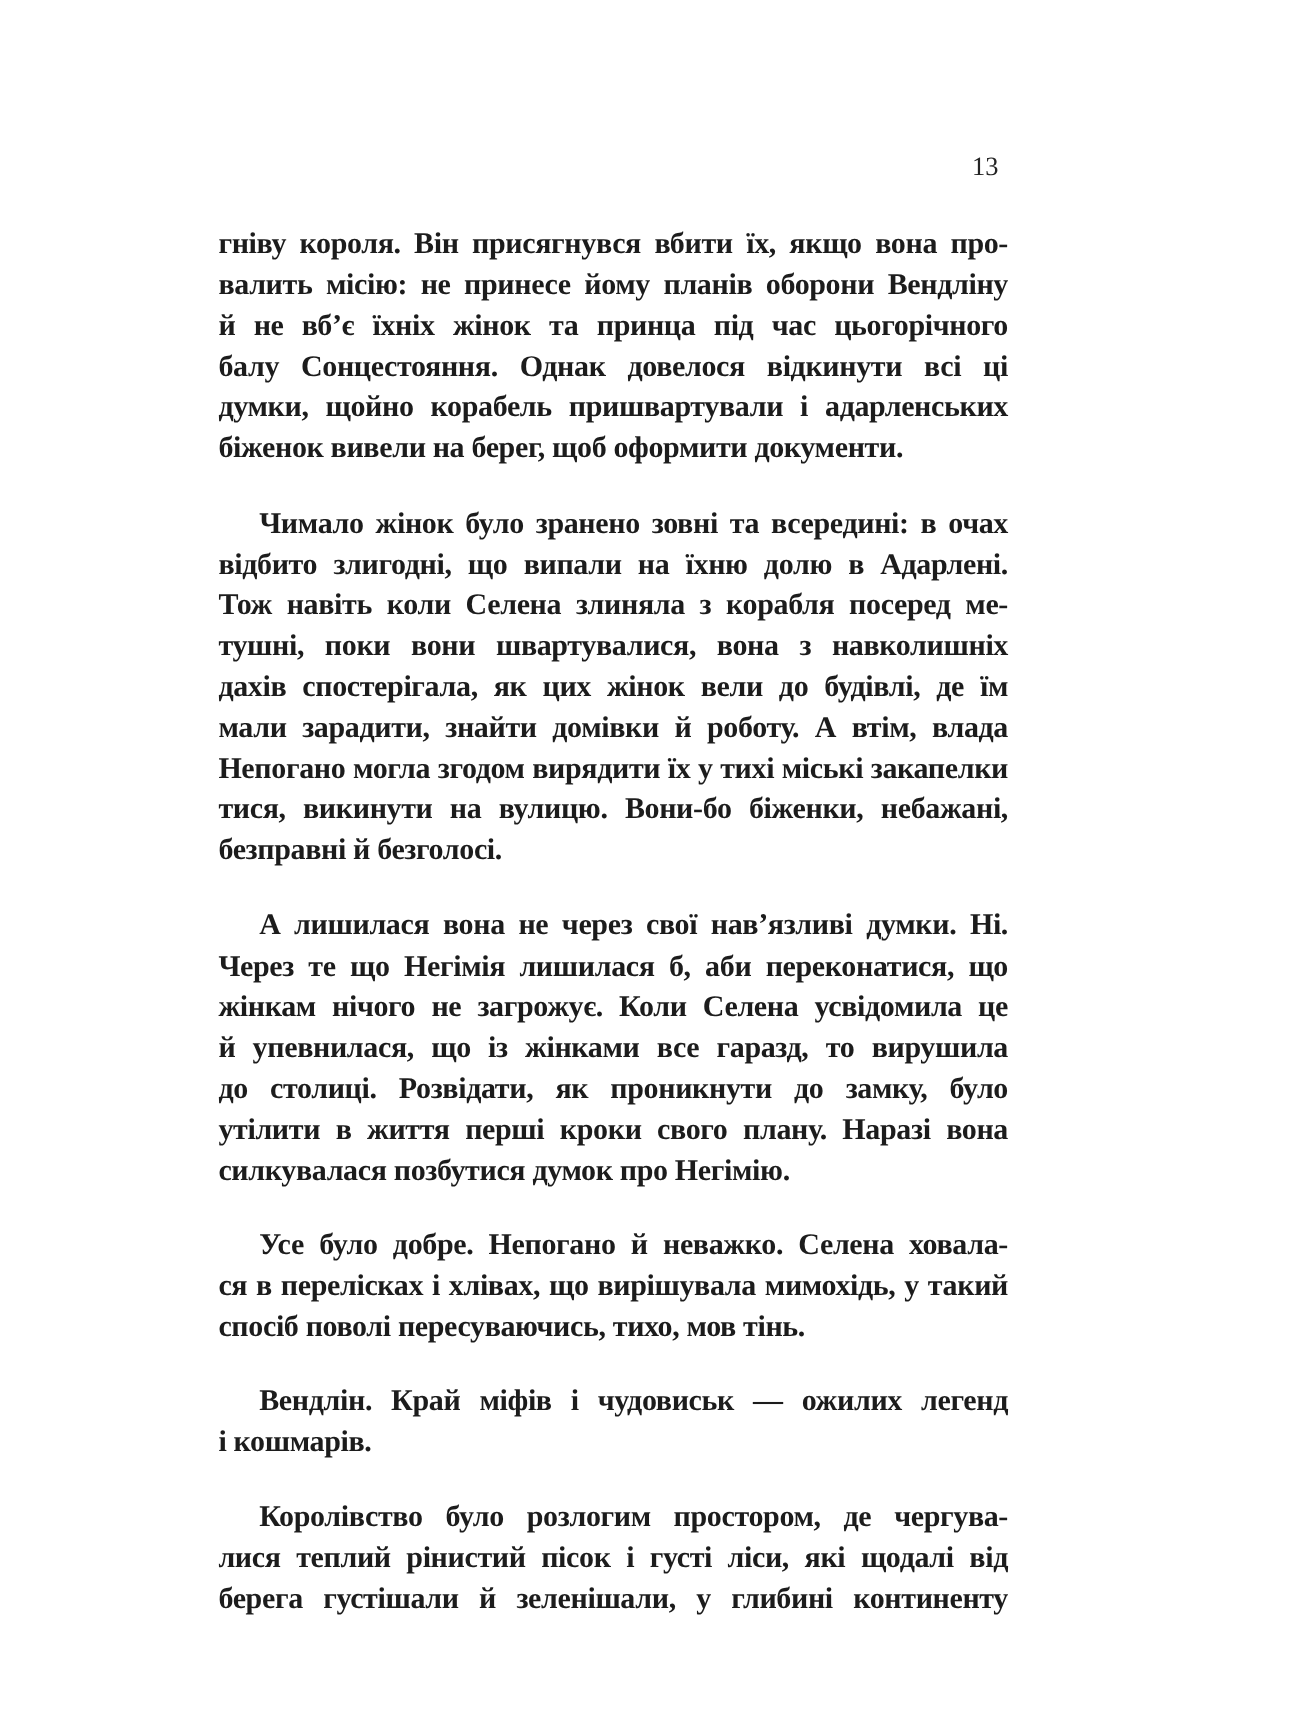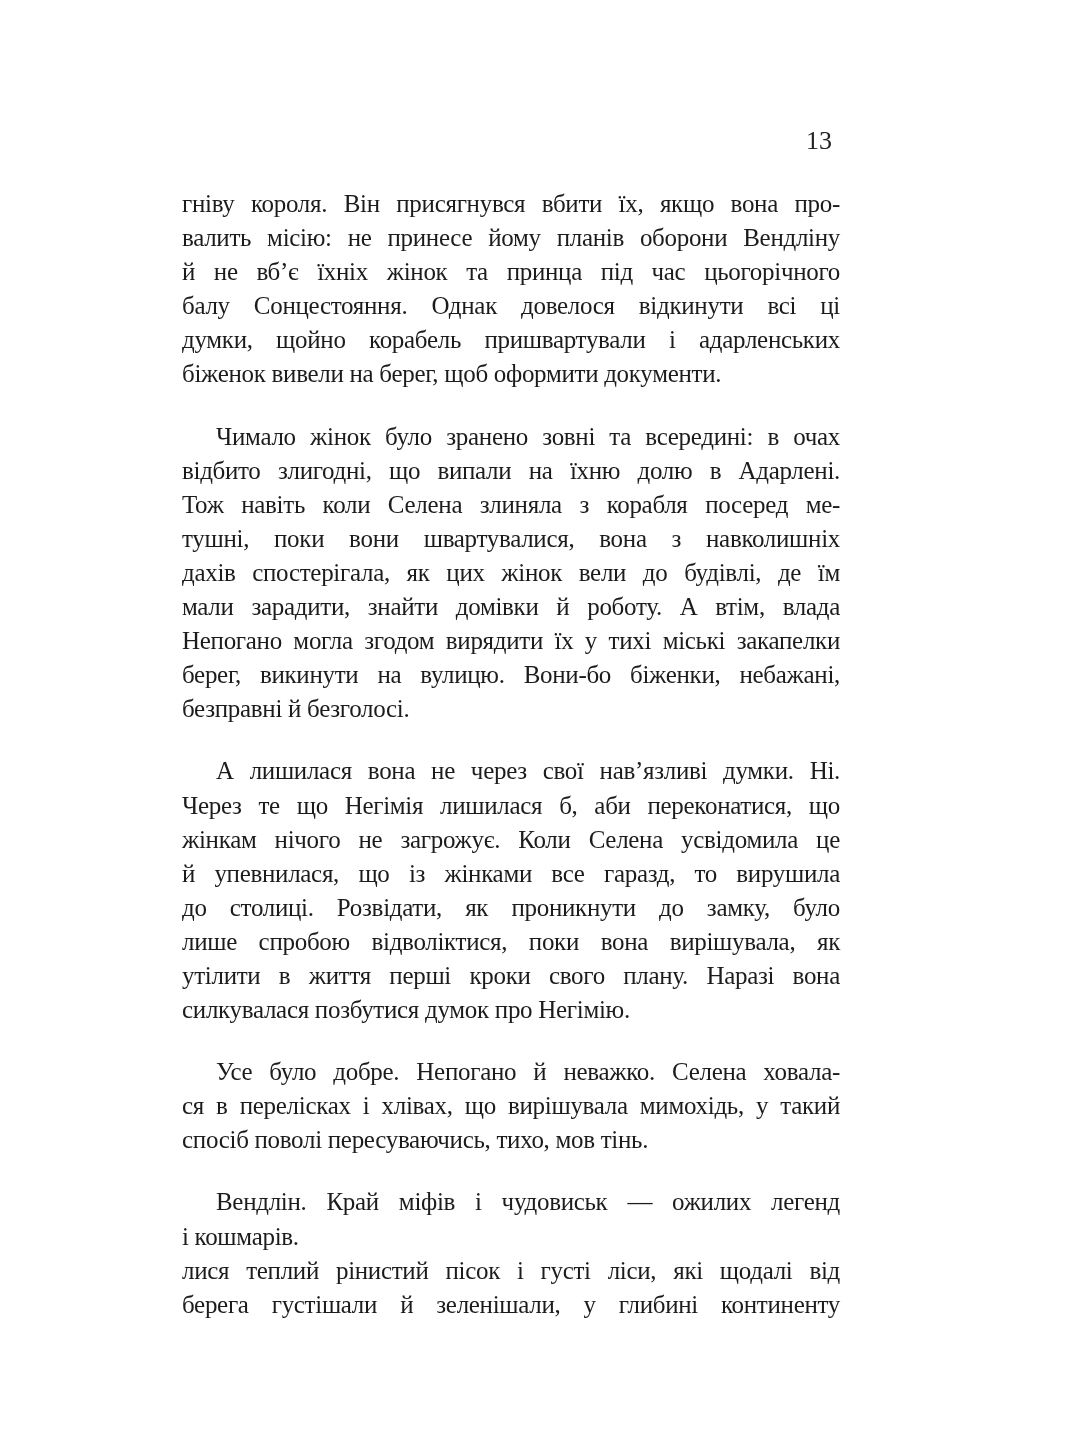--- a/index.html
+++ b/index.html
@@ -15,21 +15,21 @@
     color: #1c1c1c;
     overflow: hidden;
   }
   .folio {
     position: absolute;
     top: 126px;
     left: 182px;
     width: 650px;
     text-align: right;
     padding-right: 6px;
-    font-size: 26px;
+    font-size: 22px;
     color: #242424;
   }
   .textblock {
     position: absolute;
     top: 187px;
     left: 182px;
     width: 658px;
     font-size: 25px;
     line-height: 34.1px;
     letter-spacing: -0.3px;
@@ -38,20 +38,21 @@
   .para {
     margin: 0;
     padding: 0;
   }
   .line {
     text-align: justify;
     text-align-last: justify;
     white-space: normal;
     height: 34.1px;
     overflow: visible;
+    font-weight: bold;
   }
   .line.indent {
     text-indent: 34px;
     margin-top: 28px;
   }
   .line.para-end {
     text-align-last: left;
   }
 </style>
 </head>
@@ -69,39 +70,39 @@
       <div class="line para-end">біженок вивели на берег, щоб оформити документи.</div>
     </div>
     <div class="para">
       <div class="line indent">Чимало жінок було зранено зовні та всередині: в очах</div>
       <div class="line">відбито злигодні, що випали на їхню долю в Адарлені.</div>
       <div class="line">Тож навіть коли Селена злиняла з корабля посеред ме-</div>
       <div class="line">тушні, поки вони швартувалися, вона з навколишніх</div>
       <div class="line">дахів спостерігала, як цих жінок вели до будівлі, де їм</div>
       <div class="line">мали зарадити, знайти домівки й роботу. А втім, влада</div>
       <div class="line">Непогано могла згодом вирядити їх у тихі міські закапелки</div>
-      <div class="line">берег, викинути на вулицю. Вони-бо біженки, небажані,</div>
+      <div class="line">тися, викинути на вулицю. Вони-бо біженки, небажані,</div>
       <div class="line para-end">безправні й безголосі.</div>
     </div>
     <div class="para">
       <div class="line indent">А лишилася вона не через свої нав’язливі думки. Ні.</div>
       <div class="line">Через те що Негімія лишилася б, аби переконатися, що</div>
       <div class="line">жінкам нічого не загрожує. Коли Селена усвідомила це</div>
       <div class="line">й упевнилася, що із жінками все гаразд, то вирушила</div>
       <div class="line">до столиці. Розвідати, як проникнути до замку, було</div>
-      <div class="line">лише спробою відволіктися, поки вона вирішувала, як</div>
       <div class="line">утілити в життя перші кроки свого плану. Наразі вона</div>
       <div class="line para-end">силкувалася позбутися думок про Негімію.</div>
     </div>
     <div class="para">
       <div class="line indent">Усе було добре. Непогано й неважко. Селена ховала-</div>
       <div class="line">ся в перелісках і хлівах, що вирішувала мимохідь, у такий</div>
       <div class="line para-end">спосіб поволі пересуваючись, тихо, мов тінь.</div>
     </div>
     <div class="para">
       <div class="line indent">Вендлін. Край міфів і чудовиськ — ожилих легенд</div>
       <div class="line para-end">і кошмарів.</div>
     </div>
     <div class="para">
+      <div class="line indent">Королівство було розлогим простором, де чергува-</div>
       <div class="line">лися теплий рінистий пісок і густі ліси, які щодалі від</div>
       <div class="line">берега густішали й зеленішали, у глибині континенту</div>
     </div>
   </main>
 
 </body></html>

